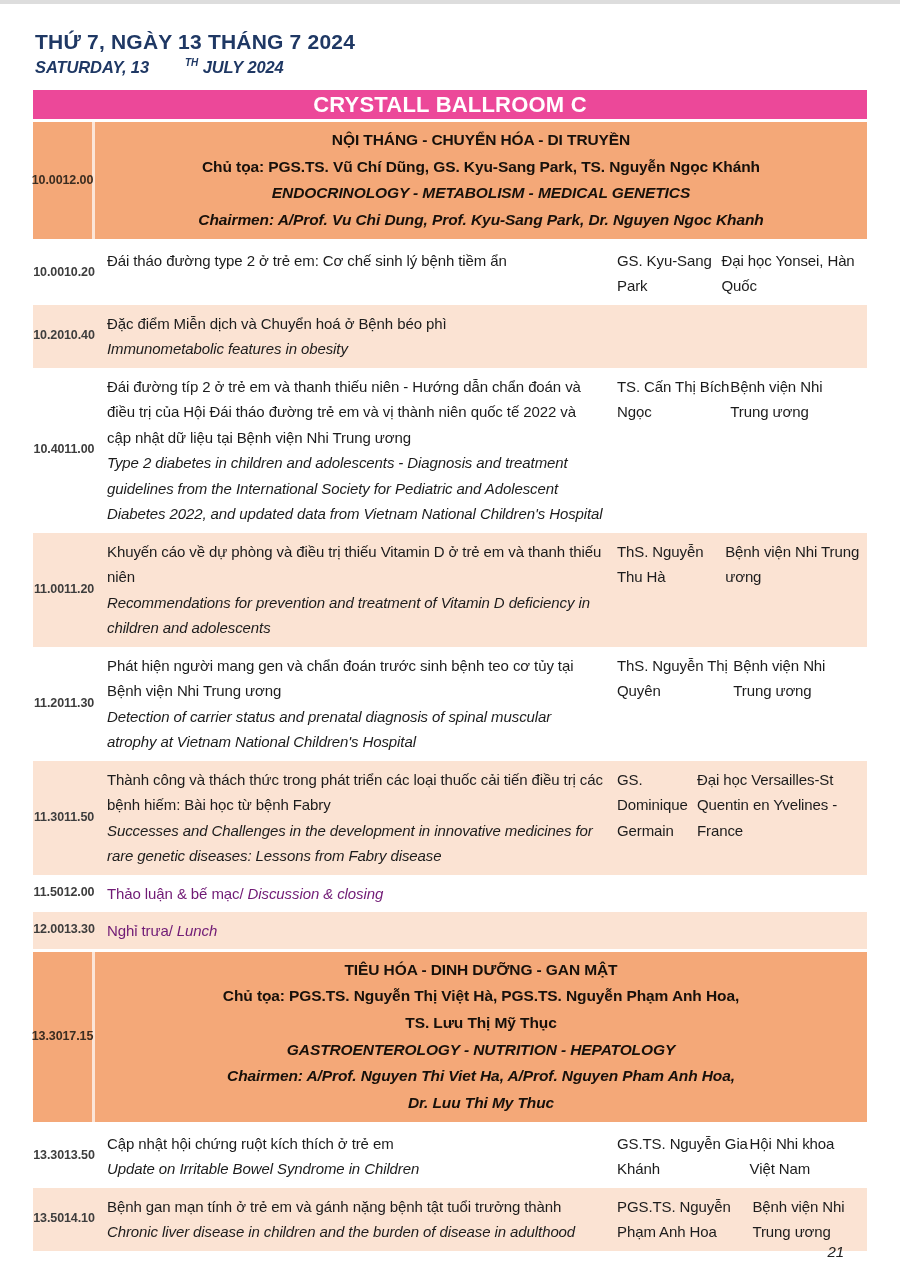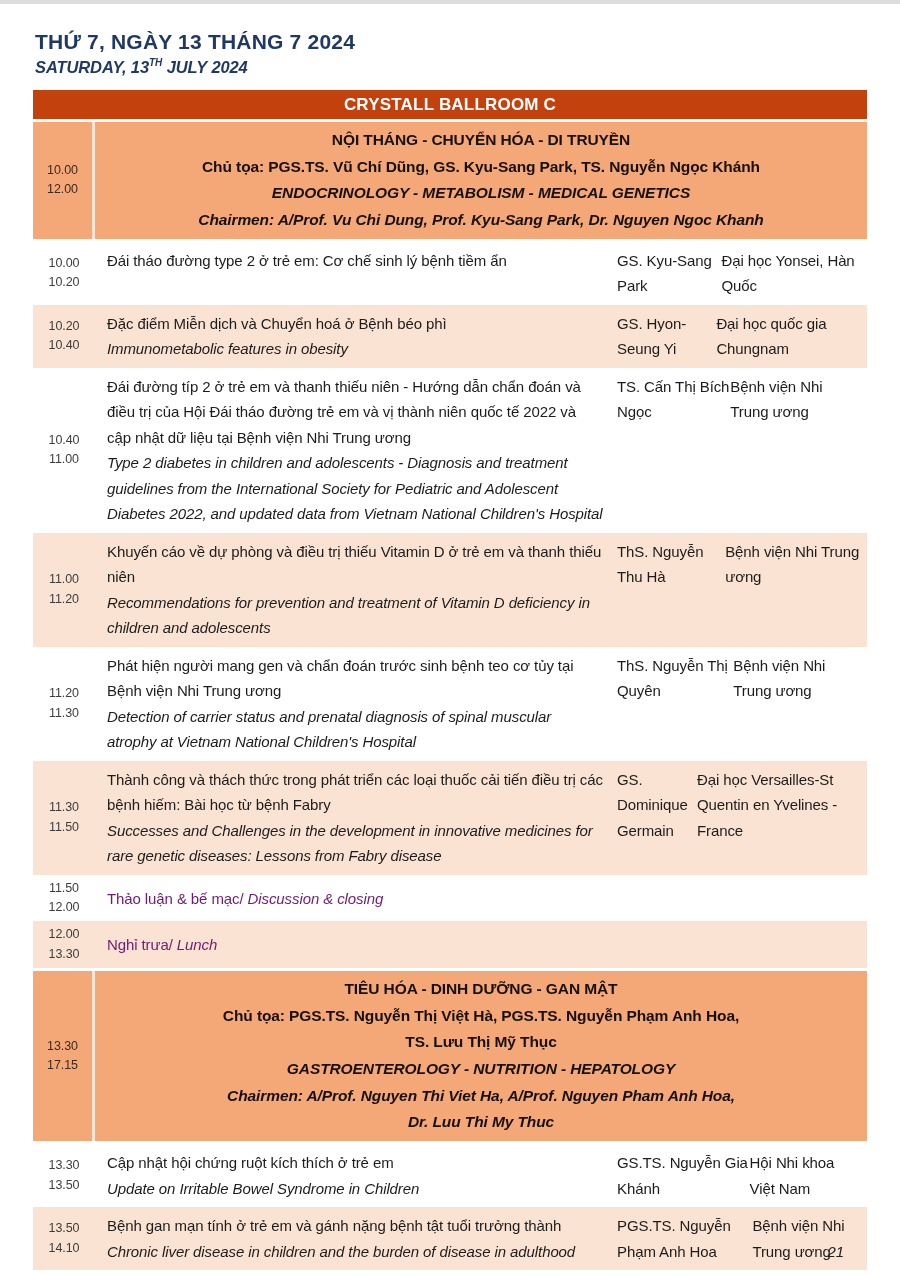--- a/index.html
+++ b/index.html
@@ -7,34 +7,34 @@
   body { font-family:"Liberation Sans","DejaVu Sans",sans-serif; }
   .page {
     position:relative; width:900px; height:1276px; background:#ffffff;
     overflow:hidden; letter-spacing:-0.1px;
   }
   .top-strip { position:absolute; top:0; left:0; width:100%; height:4px; background:#dddddd; }
 
   .doc-header { position:absolute; top:30px; left:35px; }
   .title-vi { color:#1f3864; font-size:21px; font-weight:bold; letter-spacing:0.2px; }
   .title-en { color:#1f3864; font-size:16.5px; font-weight:bold; font-style:italic; margin-top:3px; }
-  .title-en sup { font-size:10px; }
+  .title-en sup { font-size:10px;margin-left:36px; }
 
   .room-bar {
     position:absolute; top:90px; left:33px; width:834px; height:29px;
-    background:#c2410c; color:#ffffff; font-weight:bold; font-size:17px;
+    background:#ec4899; color:#ffffff; font-weight:bold; font-size:22px;
     display:flex; align-items:center; justify-content:center; letter-spacing:0.2px;
   }
 
   .schedule { position:absolute; top:122px; left:33px; width:834px; }
   .row { display:flex; width:100%; }
   .row .time {
-    width:62px; flex:0 0 62px; display:flex; flex-direction:column;
+    width:62px; flex:0 0 62px; display:flex; flex-direction:row;
     justify-content:center; align-items:center; font-size:12.5px; color:#3d3d3d;
-    line-height:1.55; padding:4px 0;
+    line-height:1.55; padding:4px 0;font-weight:bold;
   }
   .row.session { background:#f4a878; margin-bottom:3px; }
   .row.session .time { border-right:3px solid rgba(255,255,255,0.7); color:#3a2c20; }
   .row.session .content {
     flex:1; text-align:center; padding:5px 14px; font-weight:bold;
     color:#17100a; font-size:15.5px; line-height:1.72;
   }
   .row.session .line.bold-italic { font-style:italic; }
   .row.shaded { background:#fbe3d3; }
   .row.talk .content { flex:1; padding:6px 14px 6px 12px; font-size:15px; line-height:1.7; color:#1c1c1c; }
@@ -94,24 +94,20 @@
       </div>
       <div class="row talk shaded">
         <div class="time">
           <span>10.20</span>
           <span>10.40</span>
         </div>
         <div class="content">
           <div class="vi">Đặc điểm Miễn dịch và Chuyển hoá ở Bệnh béo phì</div>
           <div class="en">Immunometabolic features in obesity</div>
         </div>
-        <div class="speaker">
-          <div class="name">GS. Hyon-Seung Yi</div>
-          <div class="affil">Đại học quốc gia Chungnam</div>
-        </div>
       </div>
       <div class="row talk">
         <div class="time">
           <span>10.40</span>
           <span>11.00</span>
         </div>
         <div class="content">
           <div class="vi">Đái đường típ 2 ở trẻ em và thanh thiếu niên - Hướng dẫn chẩn đoán và điều trị của Hội Đái tháo đường trẻ em và vị thành niên quốc tế 2022 và cập nhật dữ liệu tại Bệnh viện Nhi Trung ương</div>
           <div class="en">Type 2 diabetes in children and adolescents - Diagnosis and treatment guidelines from the International Society for Pediatric and Adolescent Diabetes 2022, and updated data from Vietnam National Children's Hospital</div>
         </div>

